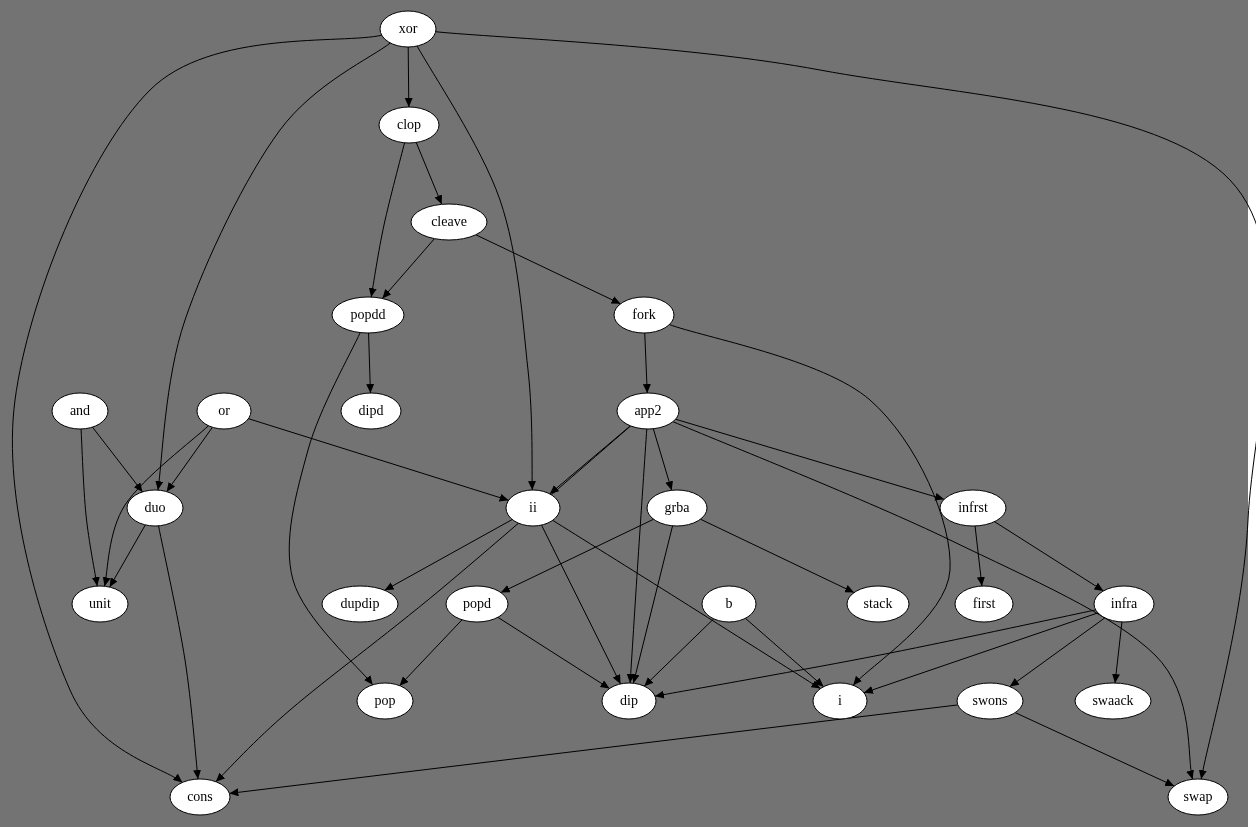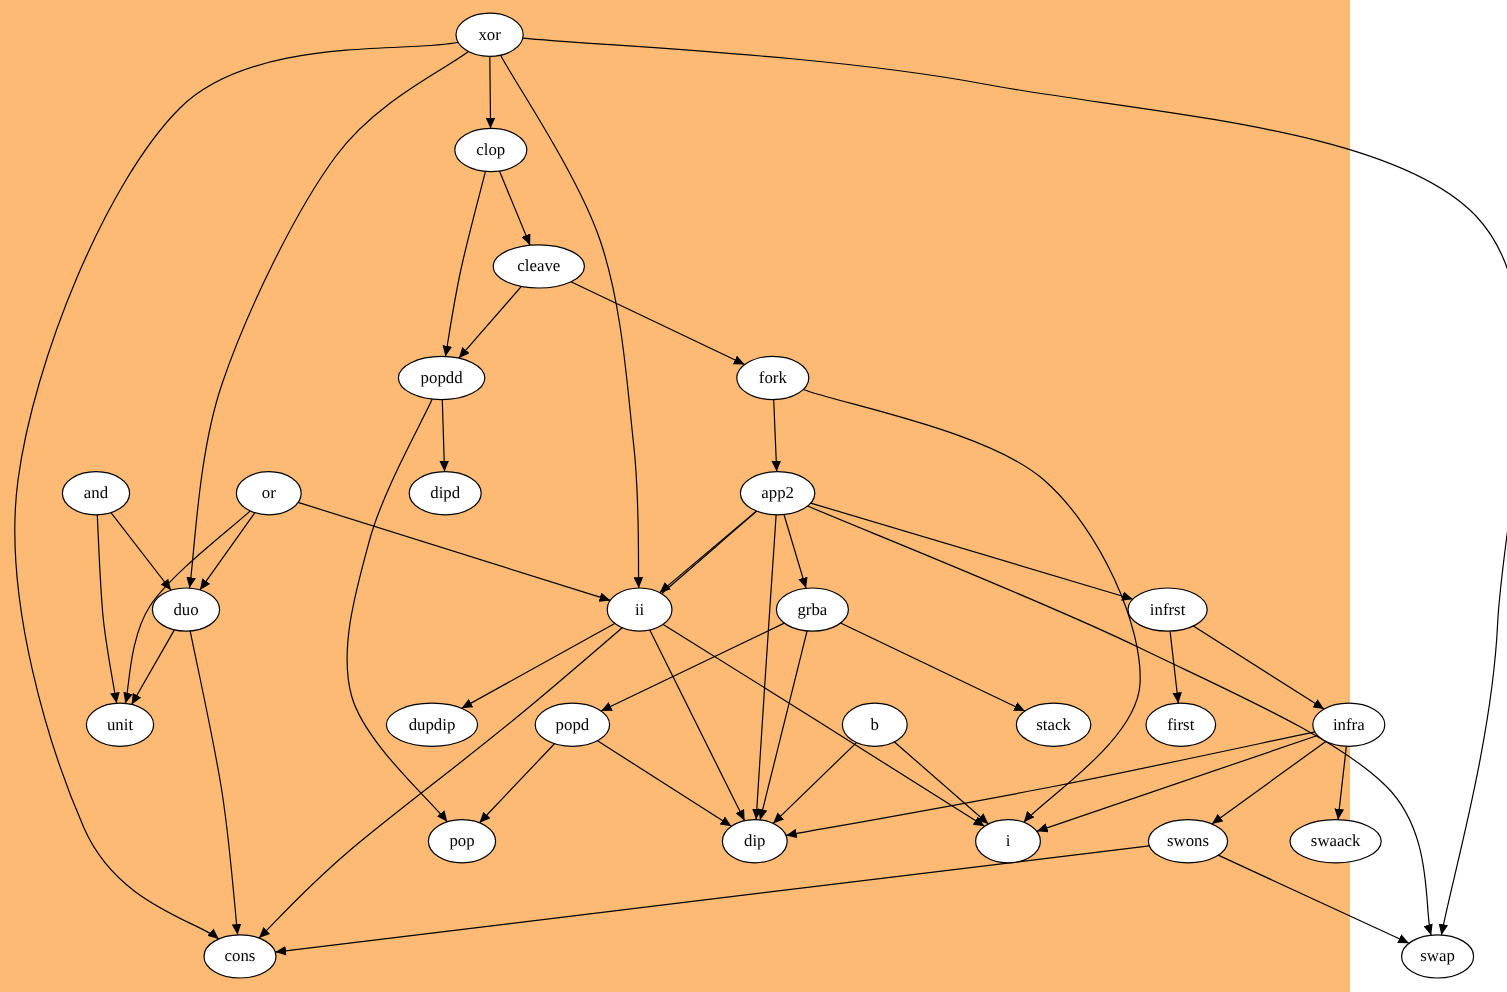--- a/index.html
+++ b/index.html
@@ -2,23 +2,23 @@
 <html><head>
 <meta charset="utf-8">
 <style>
   html, body {
     margin: 0;
     padding: 0;
     background: #ffffff;
   }
   #canvas {
     position: relative;
-    width: 1125px;
+    width: 1248px;
     height: 827px;
-    background: #fdba74;
+    background: #737373;
     font-family: "Liberation Serif", "DejaVu Serif", serif;
   }
   svg { display: block; }
   .node-label {
     font-family: "Liberation Serif", "DejaVu Serif", serif;
     font-size: 14px;
     fill: #000000;
     text-anchor: middle;
     dominant-baseline: middle;
   }

